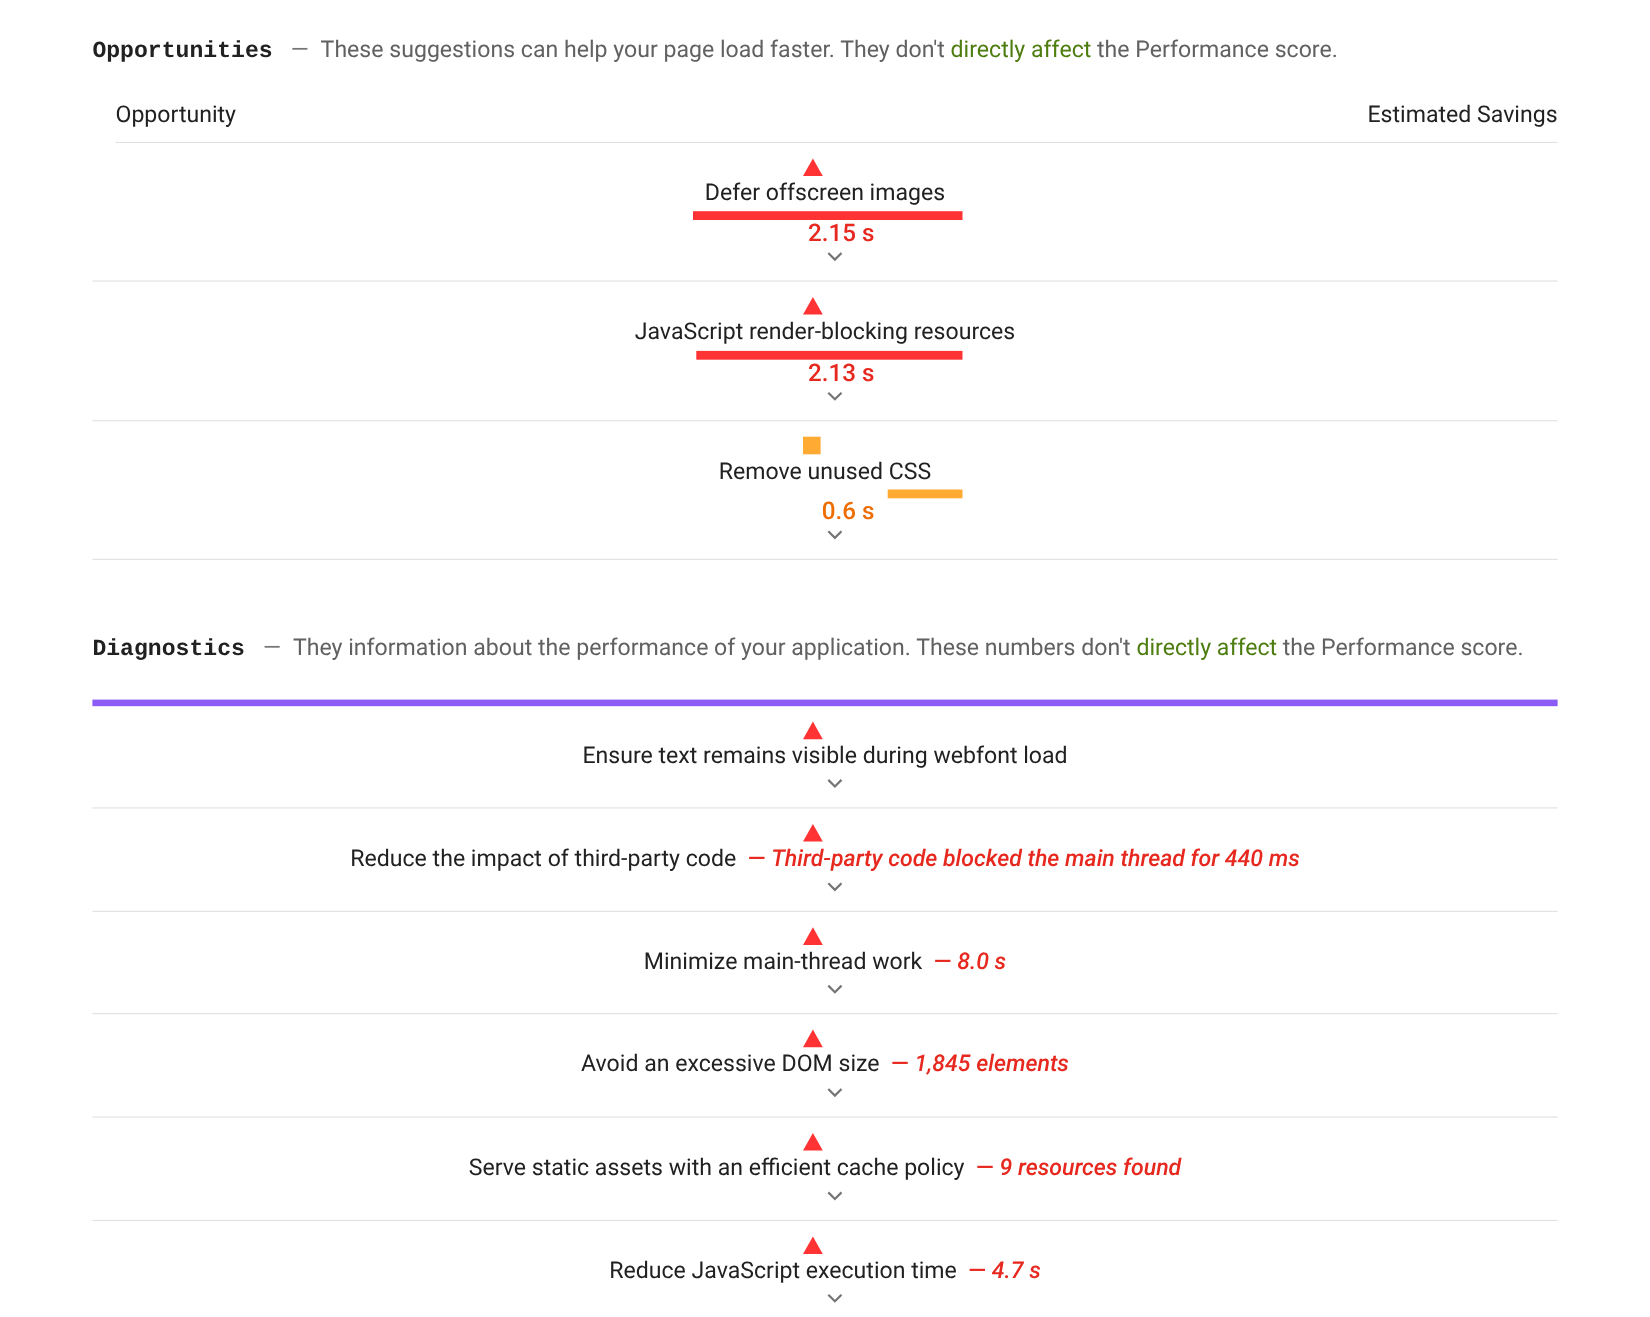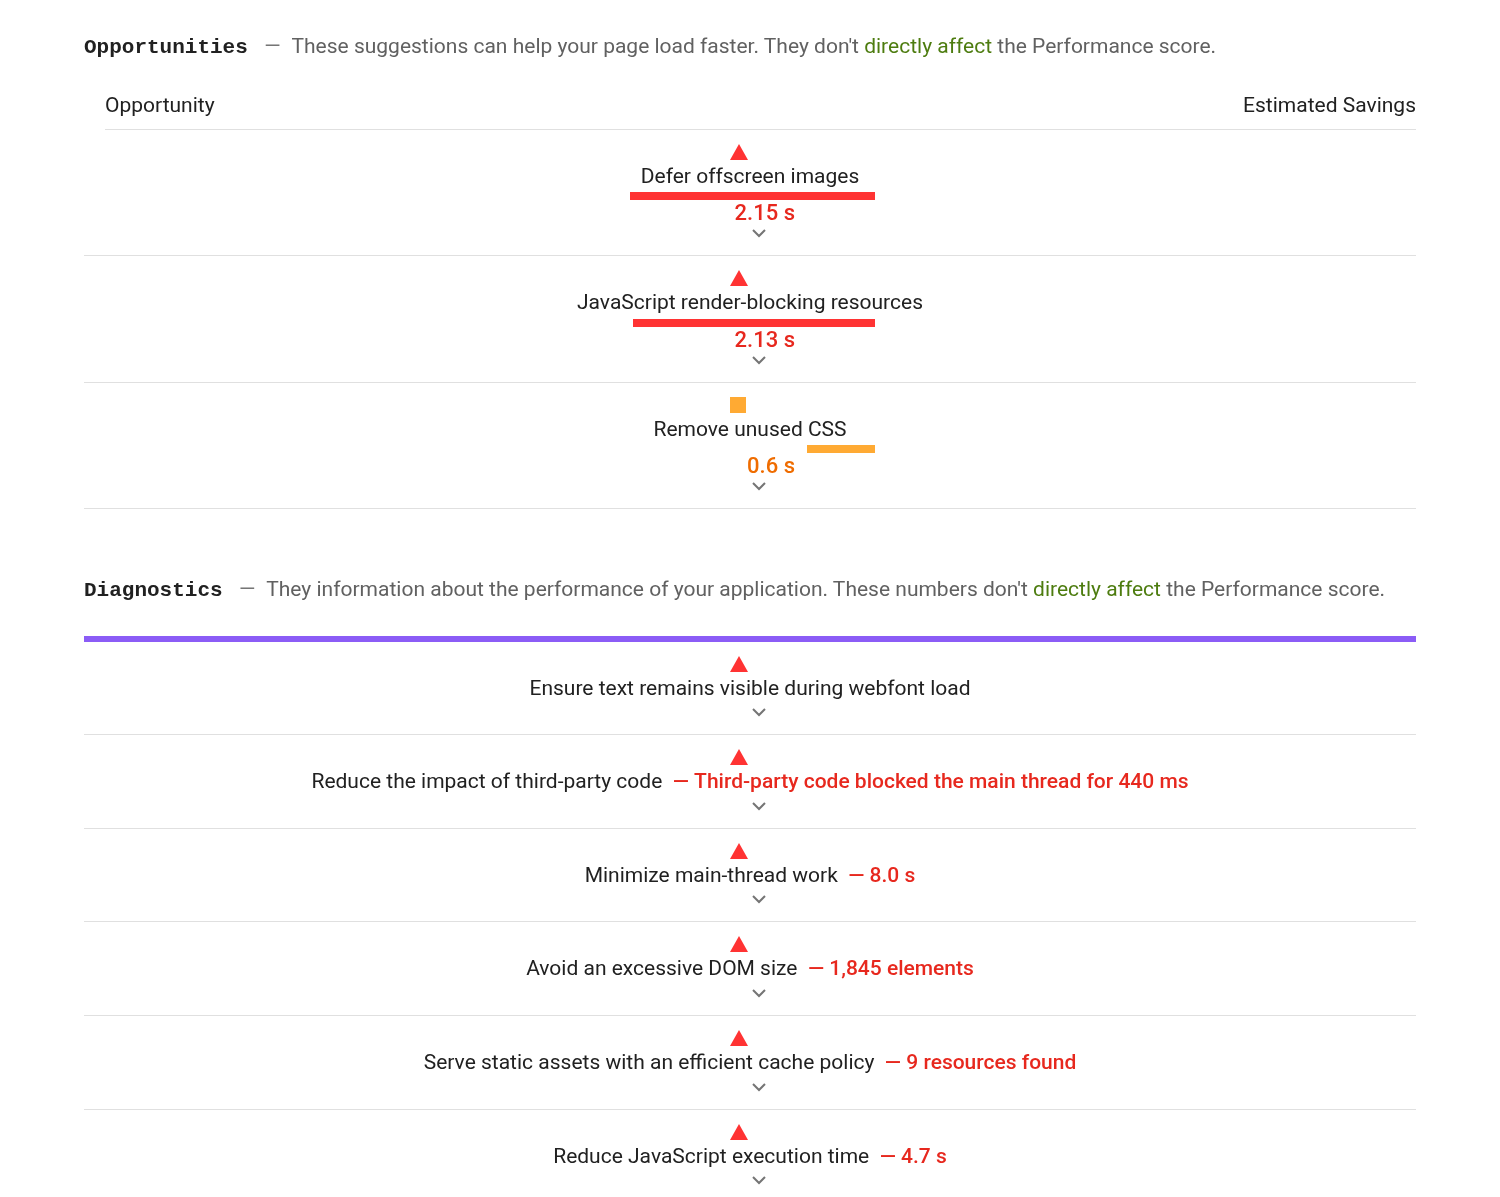--- a/index.html
+++ b/index.html
@@ -54,21 +54,21 @@
   .circle-gray {
     width: 16px; height: 16px; border-radius: 50%; background: #bdbdbd;
   }
   .label {
     font-size: 21px;
     color: #212121;
     flex: 1;
     line-height: 1.55;
   }
   .label .sep-red { color: #e7281e; font-weight: 500;}
-  .label .detail-red { color: #e7281e; font-weight: 500;}
+  .label .detail-red { color: #e7281e; font-weight: 500; font-style: italic;}
   .label .sep-gray { color: #757575; }
   .label .detail-gray { color: #757575; }
   .barwrap { width: 250px; display:flex; justify-content:flex-end; }
   .bar { height: 8px; }
   .bar.red { background:#f33; }
   .bar.orange { background:#fa3; }
   .savings {
     width: 90px; text-align: right;
     font-size: 22px; font-weight: 500;
   }

